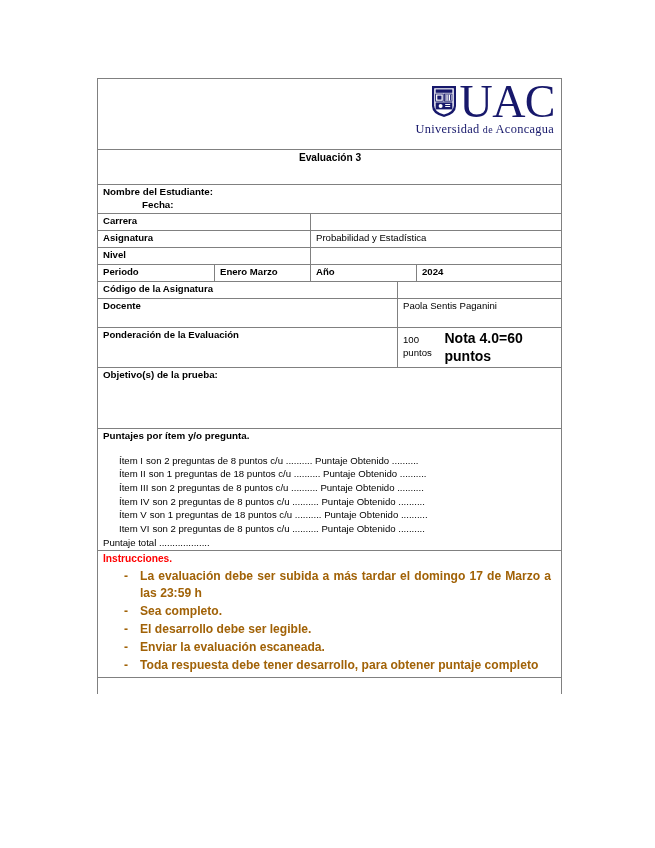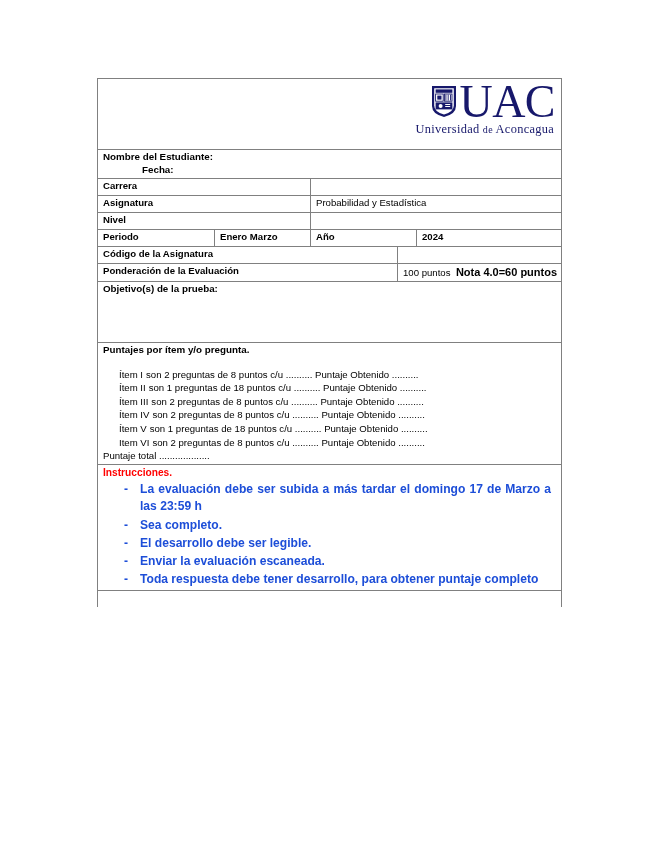--- a/index.html
+++ b/index.html
@@ -153,21 +153,21 @@
     font-weight: bold;
     font-size: 10.2px;
     margin-bottom: 2px;
   }
   .instr-list {
     margin: 0;
     padding: 0;
     list-style: none;
   }
   .instr-item {
-    color: #1d4ed8;
+    color: #a16207;
     font-weight: bold;
     font-size: 12.1px;
     line-height: 1.42;
     padding-left: 37px;
     position: relative;
     text-align: justify;
     padding-right: 6px;
     margin-bottom: 1px;
   }
   .instr-item::before {
@@ -221,20 +221,25 @@
             </div>
             <div class="uac-sub">
               <span>Universidad</span>
               <span class="sm">de</span>
               <span>Aconcagua</span>
             </div>
           </div>
         </td>
       </tr>
 
+      <tr>
+        <td class="title-cell" colspan="7" style="border-top:none;">
+          <span class="t">Evaluación 3</span>
+        </td>
+      </tr>
 
       <tr>
         <td class="row-student" colspan="7">
           <span class="l1">Nombre del Estudiante:</span>
           <span class="l2">Fecha:</span>
         </td>
       </tr>
 
       <tr>
         <td class="cell-h14 lbl" colspan="4">Carrera</td>
@@ -256,27 +261,31 @@
         <td class="cell-h14 lbl" colspan="2">Enero Marzo</td>
         <td class="cell-h14 lbl" colspan="2">Año</td>
         <td class="cell-h14 lbl">2024</td>
       </tr>
 
       <tr>
         <td class="cell-h14 lbl" colspan="5">Código de la Asignatura</td>
         <td class="cell-h14 val" colspan="2"></td>
       </tr>
 
+      <tr>
+        <td class="cell-h26 lbl" colspan="5">Docente</td>
+        <td class="cell-h26 val" colspan="2">Paola Sentis Paganini</td>
+      </tr>
 
       <tr>
         <td class="cell-h14 lbl" colspan="5">Ponderación de la Evaluación</td>
         <td class="cell-h14" colspan="2">
           <span class="pond-flex">
             <span class="val">100 puntos</span>
-            <span class="b" style="font-size:11px;">Nota 4.0=60 puntos</span>
+            <span class="b" style="font-size:14px;">Nota 4.0=60 puntos</span>
           </span>
         </td>
       </tr>
 
       <tr>
         <td class="obj-cell" colspan="7">
           <span class="lbl">Objetivo(s) de la prueba:</span>
           <div class="val"></div>
         </td>
       </tr>

